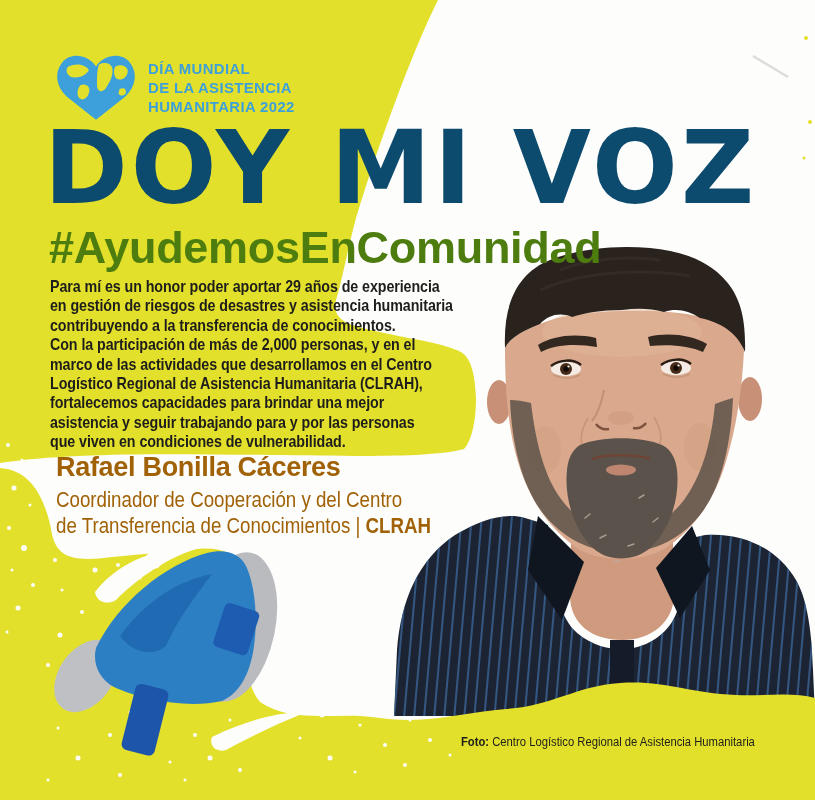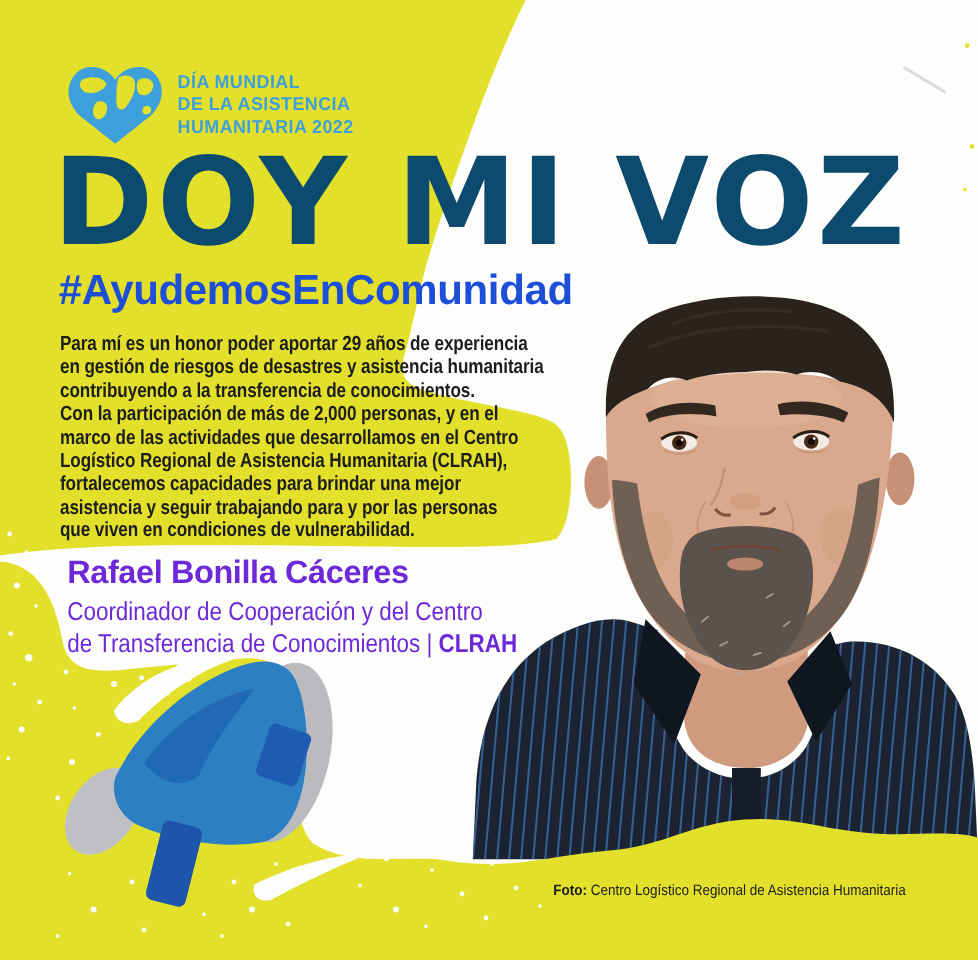--- a/index.html
+++ b/index.html
@@ -5,25 +5,25 @@
   html,body{margin:0;padding:0;background:#777;}
   .poster{position:relative;width:815px;height:800px;overflow:hidden;background:#fdfdfc;
           font-family:"Liberation Sans",sans-serif;-webkit-font-smoothing:antialiased;}
   .bg{position:absolute;left:0;top:0;width:815px;height:800px;}
   .abs{position:absolute;}
   .logo{left:54px;top:52px;display:flex;align-items:center;gap:10px;}
   .logo-text{color:#3da0da;font-weight:bold;font-size:15.5px;line-height:19px;letter-spacing:.4px;
              white-space:pre-line;transform:scaleX(.96);transform-origin:left top;}
   .headline{left:44px;top:116px;color:#0c4a6e;font-family:"DejaVu Sans",sans-serif;
             font-weight:bold;font-size:101px;line-height:1.04;letter-spacing:3px;white-space:nowrap;}
-  .hashtag{left:49px;top:222px;color:#1d4ed8;font-weight:bold;font-size:35px;letter-spacing:-.3px;white-space:nowrap;}
+  .hashtag{left:49px;top:222px;color:#4d7c0f;font-weight:bold;font-size:45px;letter-spacing:-.3px;white-space:nowrap;}
   .quote{left:50px;top:277px;width:560px;color:#1d1d1b;font-weight:bold;font-size:17px;
          line-height:19.4px;letter-spacing:-.1px;white-space:pre-line;
          transform:scaleX(.84);transform-origin:left top;}
-  .person{left:56px;top:462px;color:#6d28d9;}
+  .person{left:56px;top:452px;color:#a16207;}
   .person-name{font-weight:bold;font-size:27px;letter-spacing:-.3px;white-space:nowrap;}
   .person-role{font-size:21.5px;line-height:25.5px;white-space:pre-line;
                transform:scaleX(.87);transform-origin:left top;margin-top:5px;}
   .person-role b{font-weight:bold;}
   .credit{left:461px;top:735px;color:#1d1d1b;font-size:12.5px;white-space:nowrap;
           transform:scaleX(.9);transform-origin:left top;}
   .credit b{font-weight:bold;}
 </style>
 </head>
 <body>

